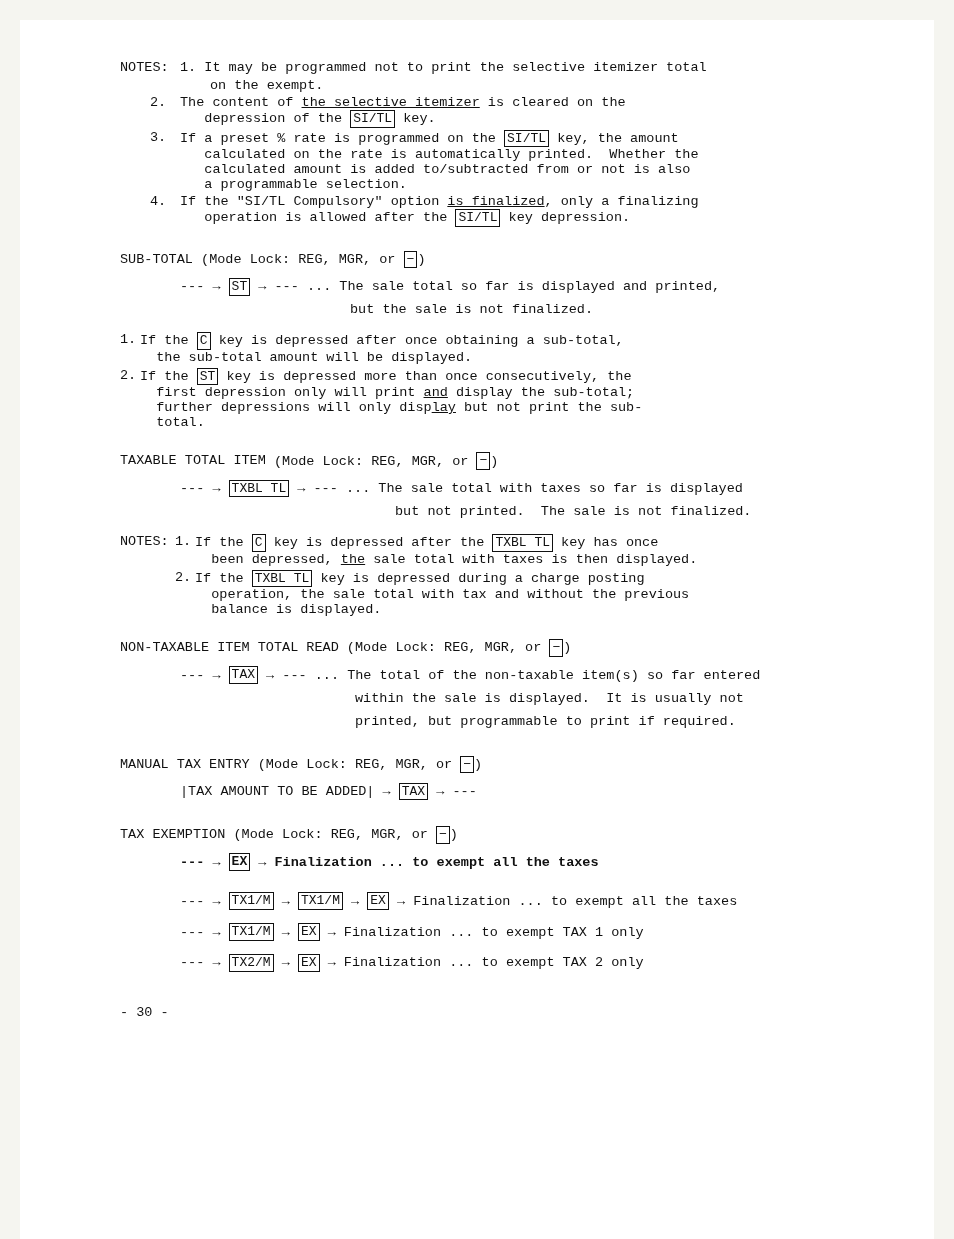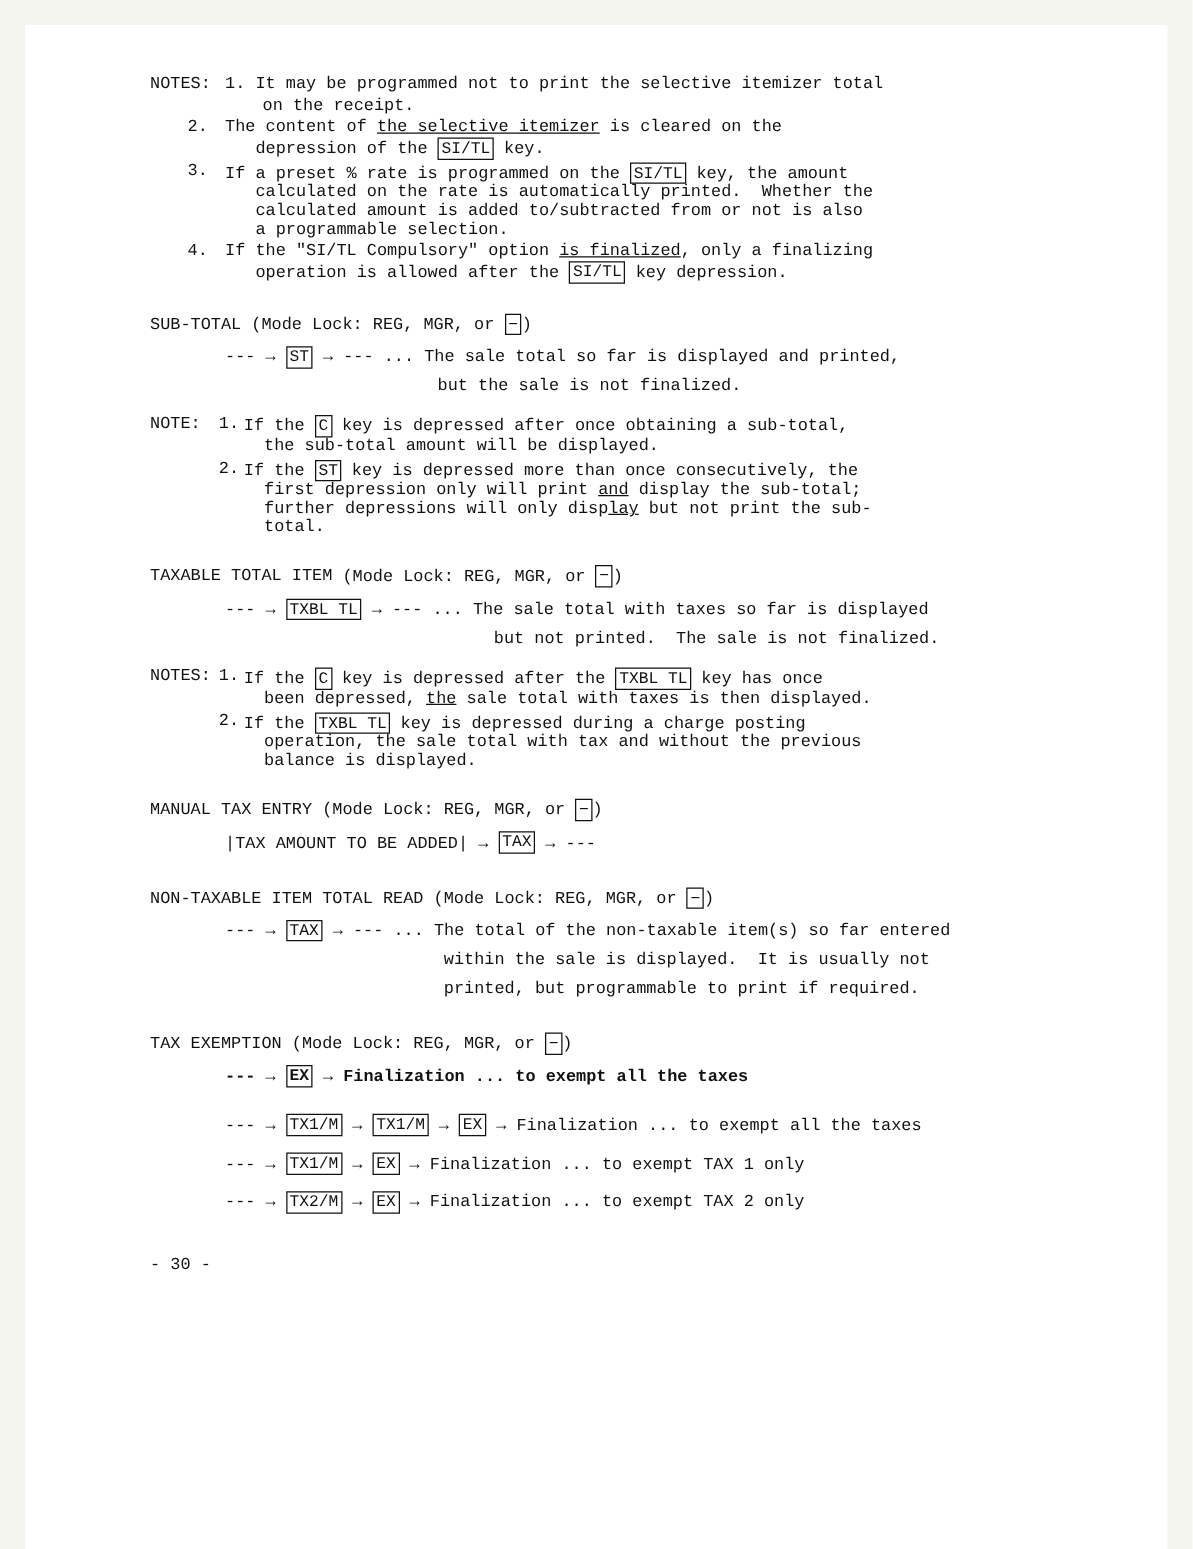--- a/index.html
+++ b/index.html
@@ -41,21 +41,21 @@
 </head>
 <body>
 
 <div class="page">
 
   <div class="section">
     <div style="display:flex; margin-bottom:3px;">
       <span class="bold" style="min-width:60px;">NOTES:</span>
       <span>1. It may be programmed not to print the selective itemizer total</span>
     </div>
-    <div style="margin-left:90px;">on the receipt.</div>
+    <div style="margin-left:90px;">on the exempt.</div>
     <div style="display:flex; margin-top:2px; margin-left:30px;">
       <span style="min-width:30px;">2.</span>
       <span>The  content  of  <span class="underline">the selective itemizer</span> is  cleared  on  the<br>&nbsp;&nbsp;&nbsp;depression of the <span class="key-box">SI/TL</span> key.</span>
     </div>
     <div style="display:flex; margin-top:2px; margin-left:30px;">
       <span style="min-width:30px;">3.</span>
       <span>If a preset % rate is programmed on the <span class="key-box">SI/TL</span> key, the amount<br>&nbsp;&nbsp;&nbsp;calculated on the rate is automatically printed.&nbsp; Whether the<br>&nbsp;&nbsp;&nbsp;calculated amount is added to/subtracted from or not is also<br>&nbsp;&nbsp;&nbsp;a programmable selection.</span>
     </div>
     <div style="display:flex; margin-top:2px; margin-left:30px;">
       <span style="min-width:30px;">4.</span>
@@ -66,21 +66,20 @@
   <div class="section" style="margin-top:24px;">
     <div class="section-heading">
       <span class="bold">SUB-TOTAL</span>
       <span> (Mode Lock: REG, MGR, or <span class="key-box">−</span>)</span>
     </div>
     <div class="flow-line">
       --- → <span class="key-box">ST</span> → --- ... The sale total so far is displayed and printed,<br>
       <span style="margin-left:170px;">but the sale is not finalized.</span>
     </div>
     <div style="margin-top:10px; display:flex;">
-      <span class="bold" style="min-width:55px;">NOTE:</span>
       <div>
         <div style="display:flex; margin-bottom:3px;">
           <span style="min-width:20px;">1.</span>
           <span>If the <span class="key-box">C</span> key is depressed after once obtaining a sub-total,<br>&nbsp;&nbsp;the sub-total amount will be displayed.</span>
         </div>
         <div style="display:flex;">
           <span style="min-width:20px;">2.</span>
           <span>If the <span class="key-box">ST</span> key is depressed more than once consecutively, the<br>&nbsp;&nbsp;first depression only will print <span class="underline">and</span> display the sub-total;<br>&nbsp;&nbsp;further depressions will only disp<span class="underline">lay</span> but not print the sub-<br>&nbsp;&nbsp;total.</span>
         </div>
       </div>
@@ -106,37 +105,37 @@
         <div style="display:flex;">
           <span style="min-width:20px;">2.</span>
           <span>If the <span class="key-box">TXBL TL</span> key is depressed during a charge posting<br>&nbsp;&nbsp;operation, the sale total with tax and without the previous<br>&nbsp;&nbsp;balance is displayed.</span>
         </div>
       </div>
     </div>
   </div>
 
   <div class="section" style="margin-top:20px;">
     <div class="section-heading">
-      <span class="bold">MANUAL TAX ENTRY</span>
-      <span> (Mode Lock: REG, MGR, or <span class="key-box">−</span>)</span>
-    </div>
-    <div class="flow-line">
-      |TAX AMOUNT TO BE ADDED| → <span class="key-box">TAX</span> → ---
-    </div>
-  </div>
-
-  <div class="section" style="margin-top:20px;">
-    <div class="section-heading">
       <span class="bold">NON-TAXABLE ITEM TOTAL READ</span>
       <span> (Mode Lock: REG, MGR, or <span class="key-box">−</span>)</span>
     </div>
     <div class="flow-line">
       --- → <span class="key-box">TAX</span> → --- ... The total of the non-taxable item(s) so far entered<br>
       <span style="margin-left:175px;">within the sale is displayed.&nbsp; It is usually not<br></span>
       <span style="margin-left:175px;">printed, but programmable to print if required.</span>
+    </div>
+  </div>
+
+  <div class="section" style="margin-top:20px;">
+    <div class="section-heading">
+      <span class="bold">MANUAL TAX ENTRY</span>
+      <span> (Mode Lock: REG, MGR, or <span class="key-box">−</span>)</span>
+    </div>
+    <div class="flow-line">
+      |TAX AMOUNT TO BE ADDED| → <span class="key-box">TAX</span> → ---
     </div>
   </div>
 
   <div class="section" style="margin-top:20px;">
     <div class="section-heading">
       <span class="bold">TAX EXEMPTION</span>
       <span> (Mode Lock: REG, MGR, or <span class="key-box">−</span>)</span>
     </div>
     <div class="flow-line" style="margin-bottom:16px;font-weight:bold;">
       --- → <span class="key-box">EX</span> → Finalization ... to exempt all the taxes

